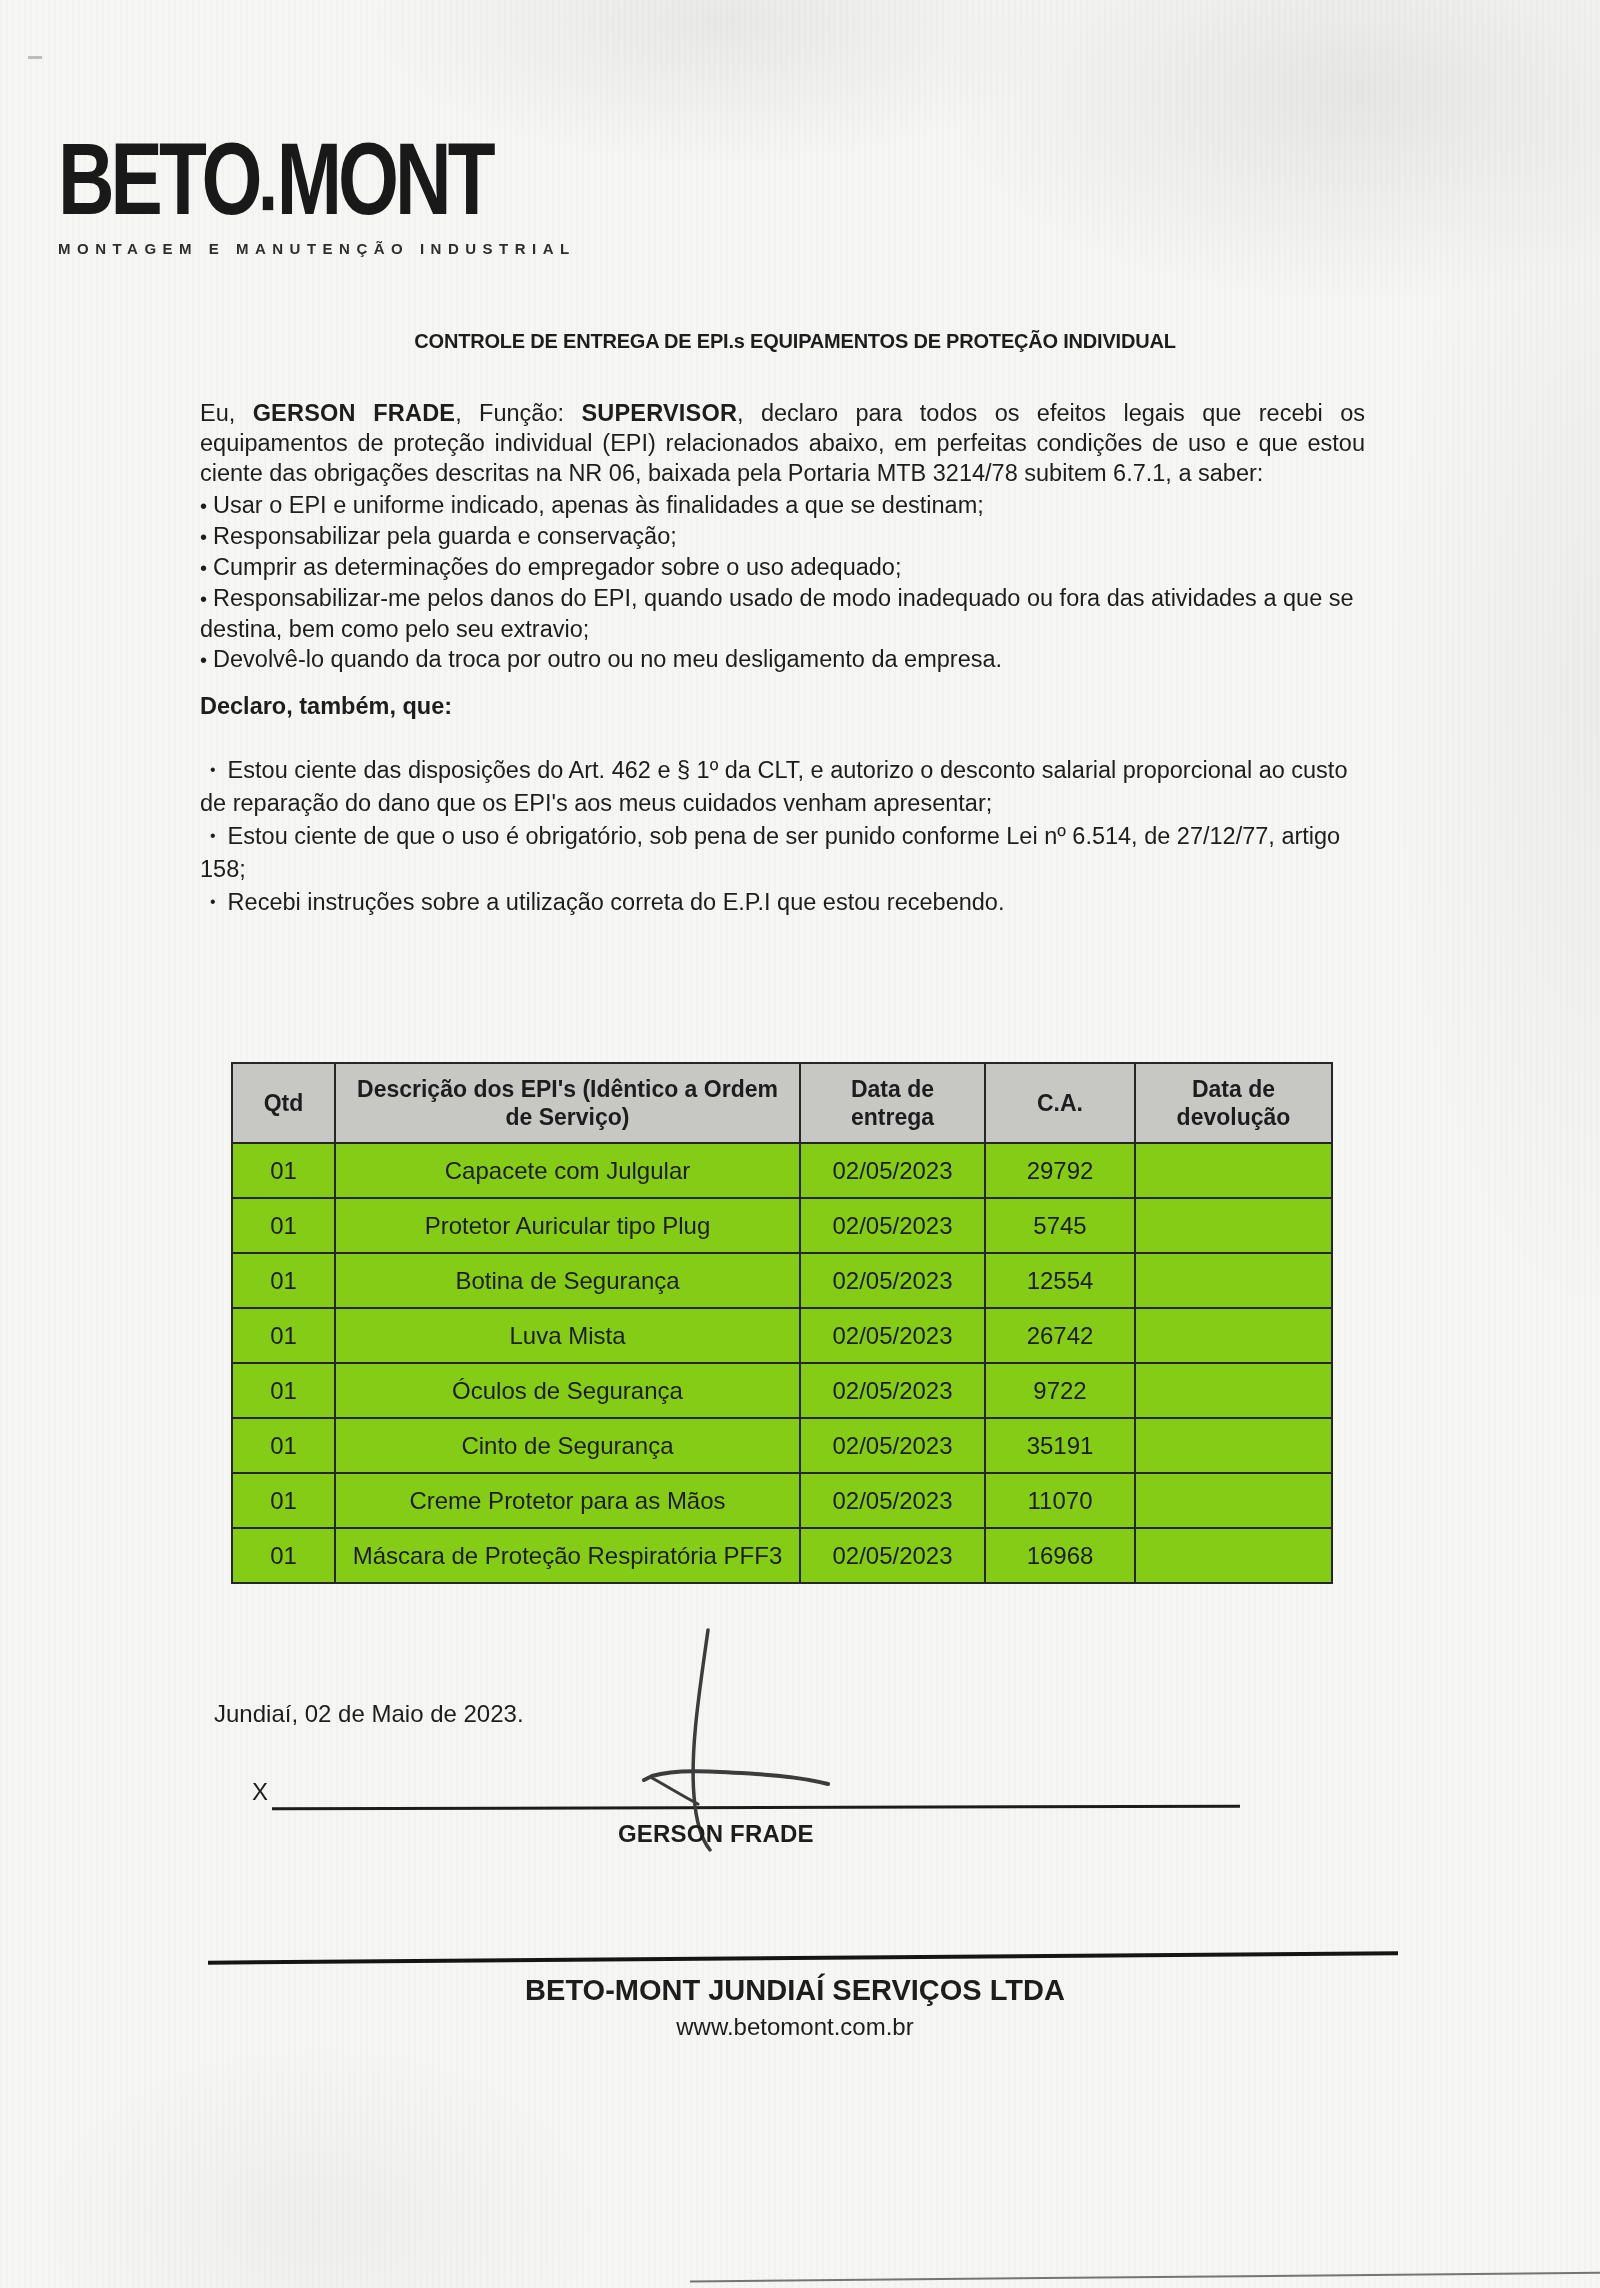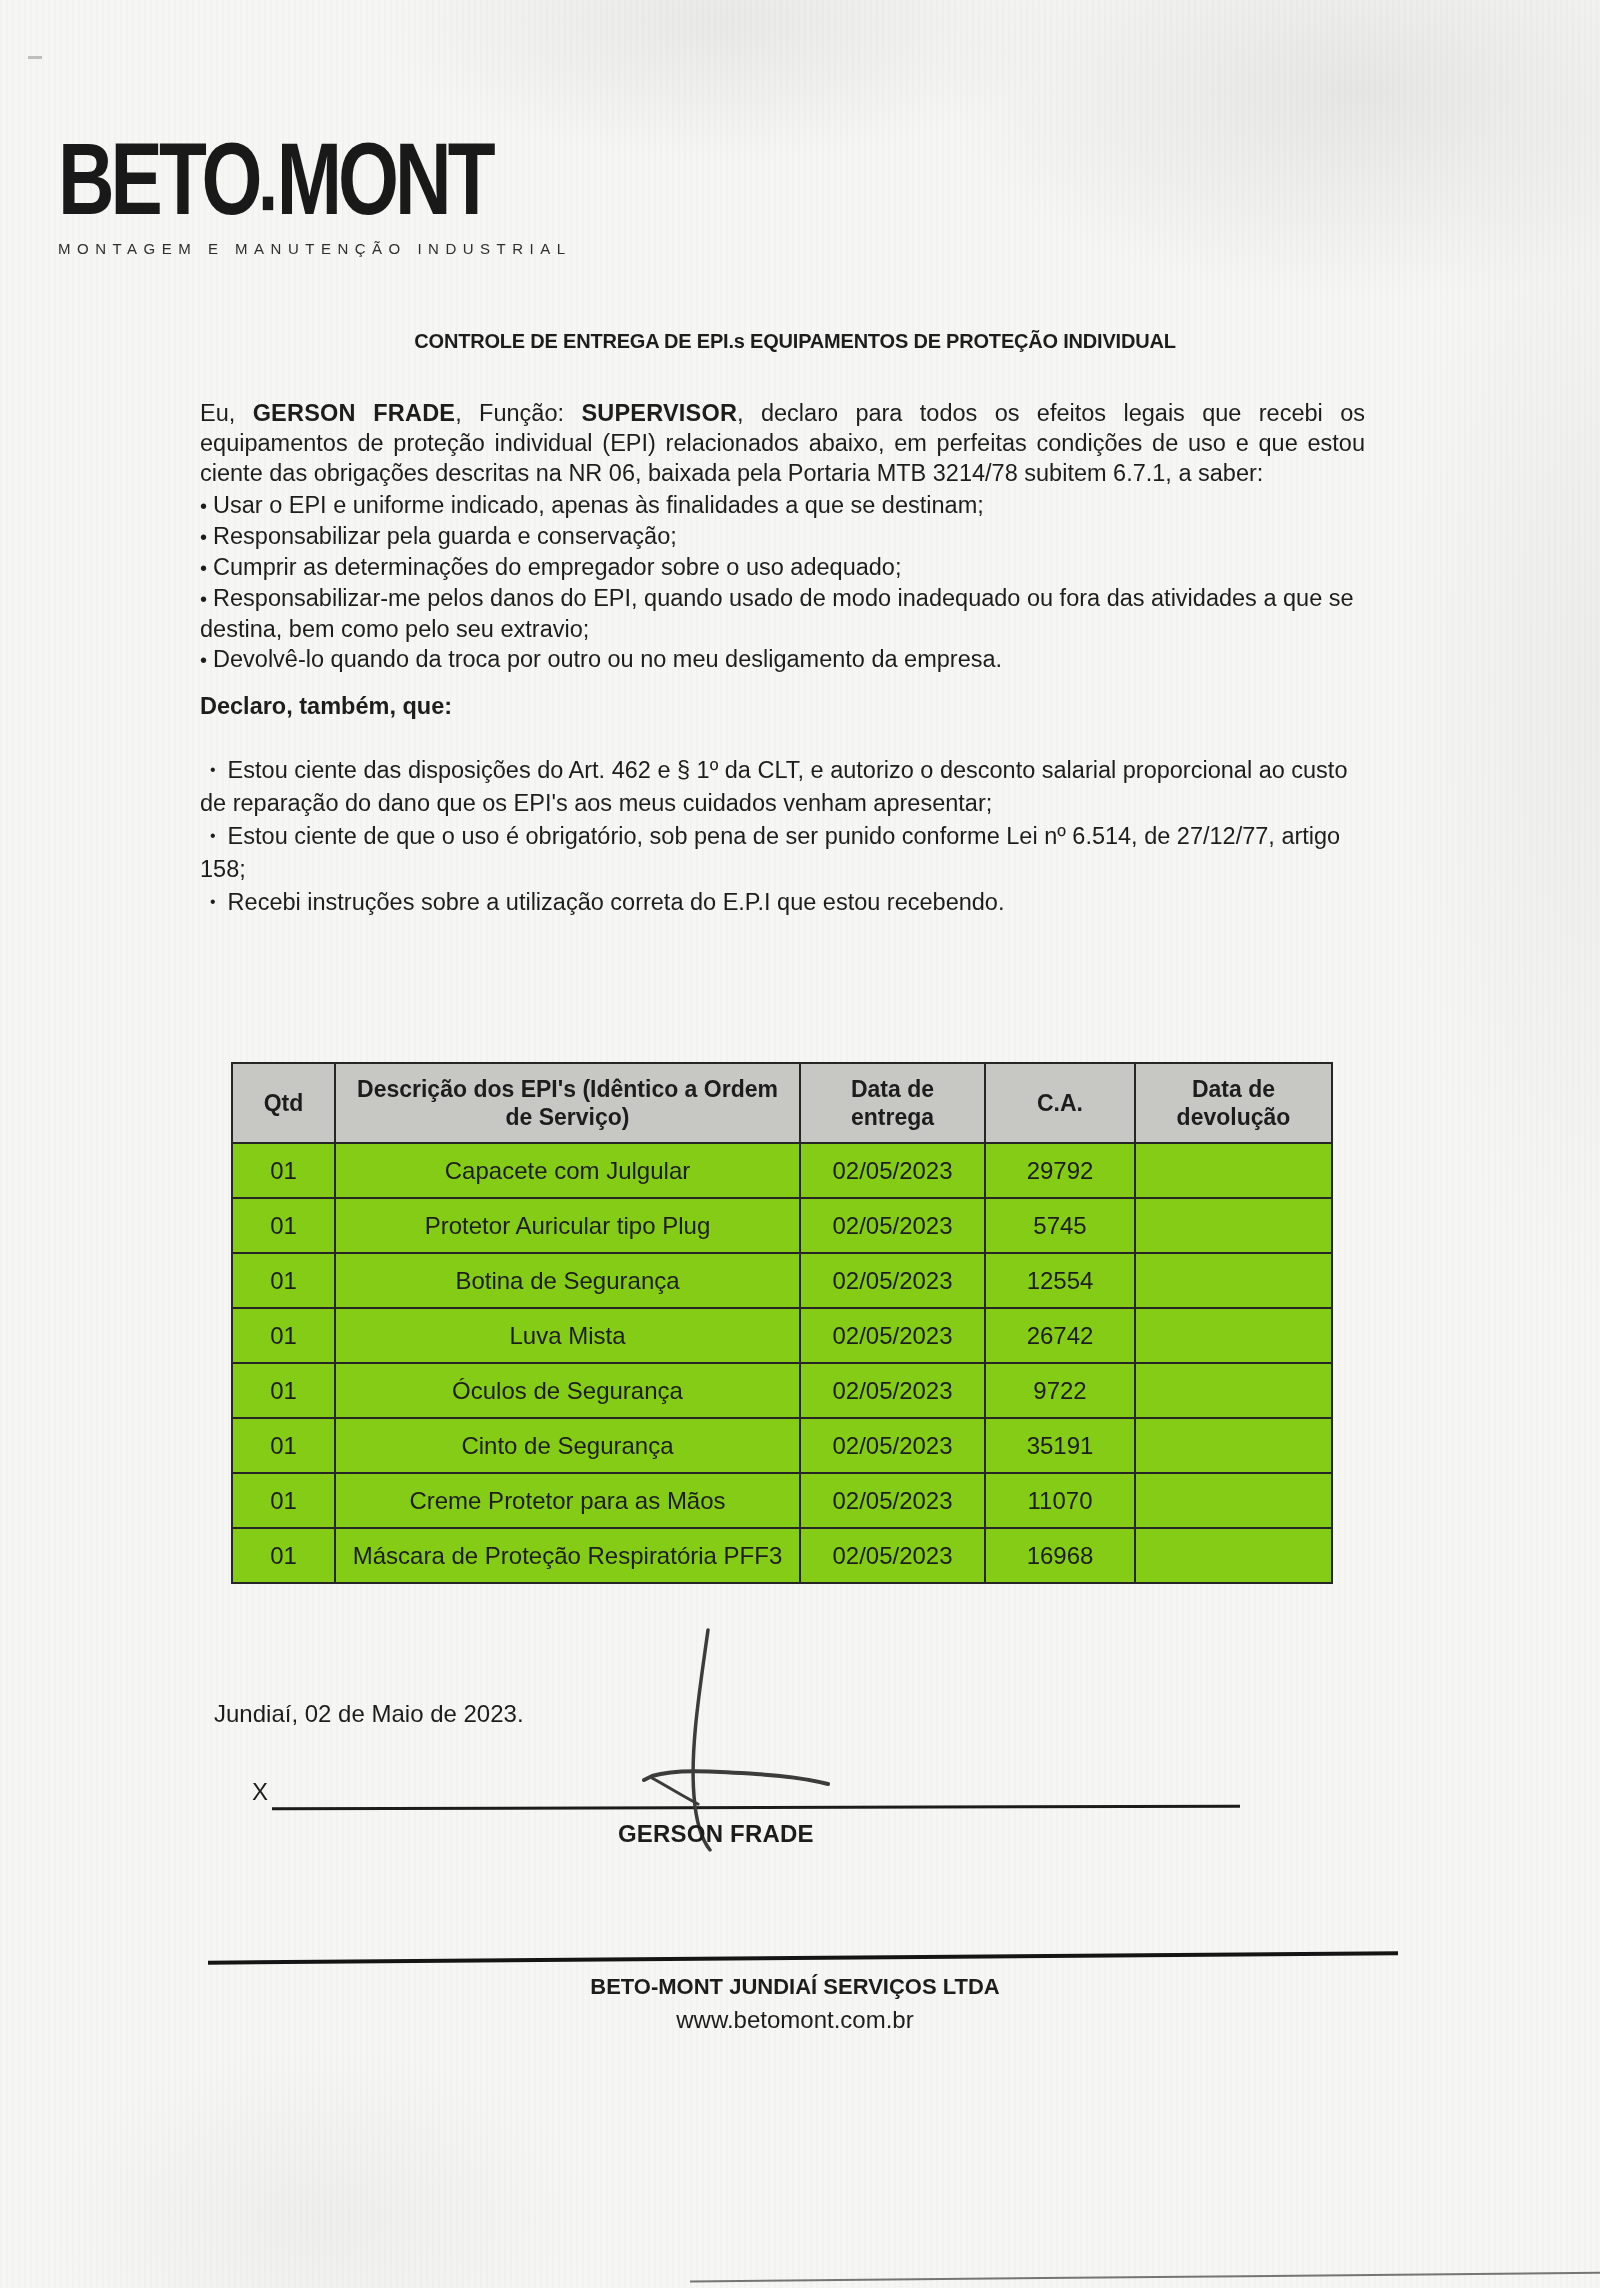--- a/index.html
+++ b/index.html
@@ -26,21 +26,21 @@
   .artifact-dash{position:absolute;left:28px;top:56px;width:14px;height:3px;background:#9a9a9a;opacity:.6;}
 
   
   .brand{position:absolute;left:58px;top:128px;}
   .brand-word{
     font-weight:800;font-size:98px;line-height:1;letter-spacing:-5px;color:#191919;
     transform:scaleX(0.80) scaleY(1.04);transform-origin:left top;white-space:nowrap;
   }
   .brand-dot{display:inline-block;width:13px;height:13px;background:#191919;margin:0 4px 4px 6px;}
   .brand-tagline{
-    margin-top:14px;font-size:15px;font-weight:400;letter-spacing:6.5px;color:#2e2e2e;white-space:nowrap;
+    margin-top:14px;font-size:15px;font-weight:700;letter-spacing:6.5px;color:#2e2e2e;white-space:nowrap;
   }
 
   .doc-title{
     position:absolute;left:200px;width:1190px;top:330px;
     text-align:center;font-weight:700;font-size:20px;letter-spacing:-0.2px;
   }
 
   .content{
     position:absolute;left:200px;width:1165px;top:398px;
     font-size:23.5px;line-height:30px;
@@ -80,21 +80,21 @@
     transform:rotate(-0.15deg);
   }
   .sig-svg{position:absolute;left:560px;top:1628px;}
   .sig-name{position:absolute;left:618px;top:1820px;font-size:24px;font-weight:700;letter-spacing:0.2px;}
 
   .footer-rule{
     position:absolute;left:208px;top:1956px;width:1190px;height:4px;background:#151515;
     transform:rotate(-0.45deg);
   }
   .footer{position:absolute;left:200px;width:1190px;top:1974px;text-align:center;}
-  .footer-company{font-weight:700;font-size:22px;}
+  .footer-company{font-weight:700;font-size:29px;}
   .footer-contacts{font-size:26px;margin-top:7px;}
   .footer-site{font-size:24px;margin-top:6px;}
 </style>
 </head>
 <body>
 
 <div class="scan-noise"></div>
 <div class="artifact-dash"></div>
 
 <div class="brand">

